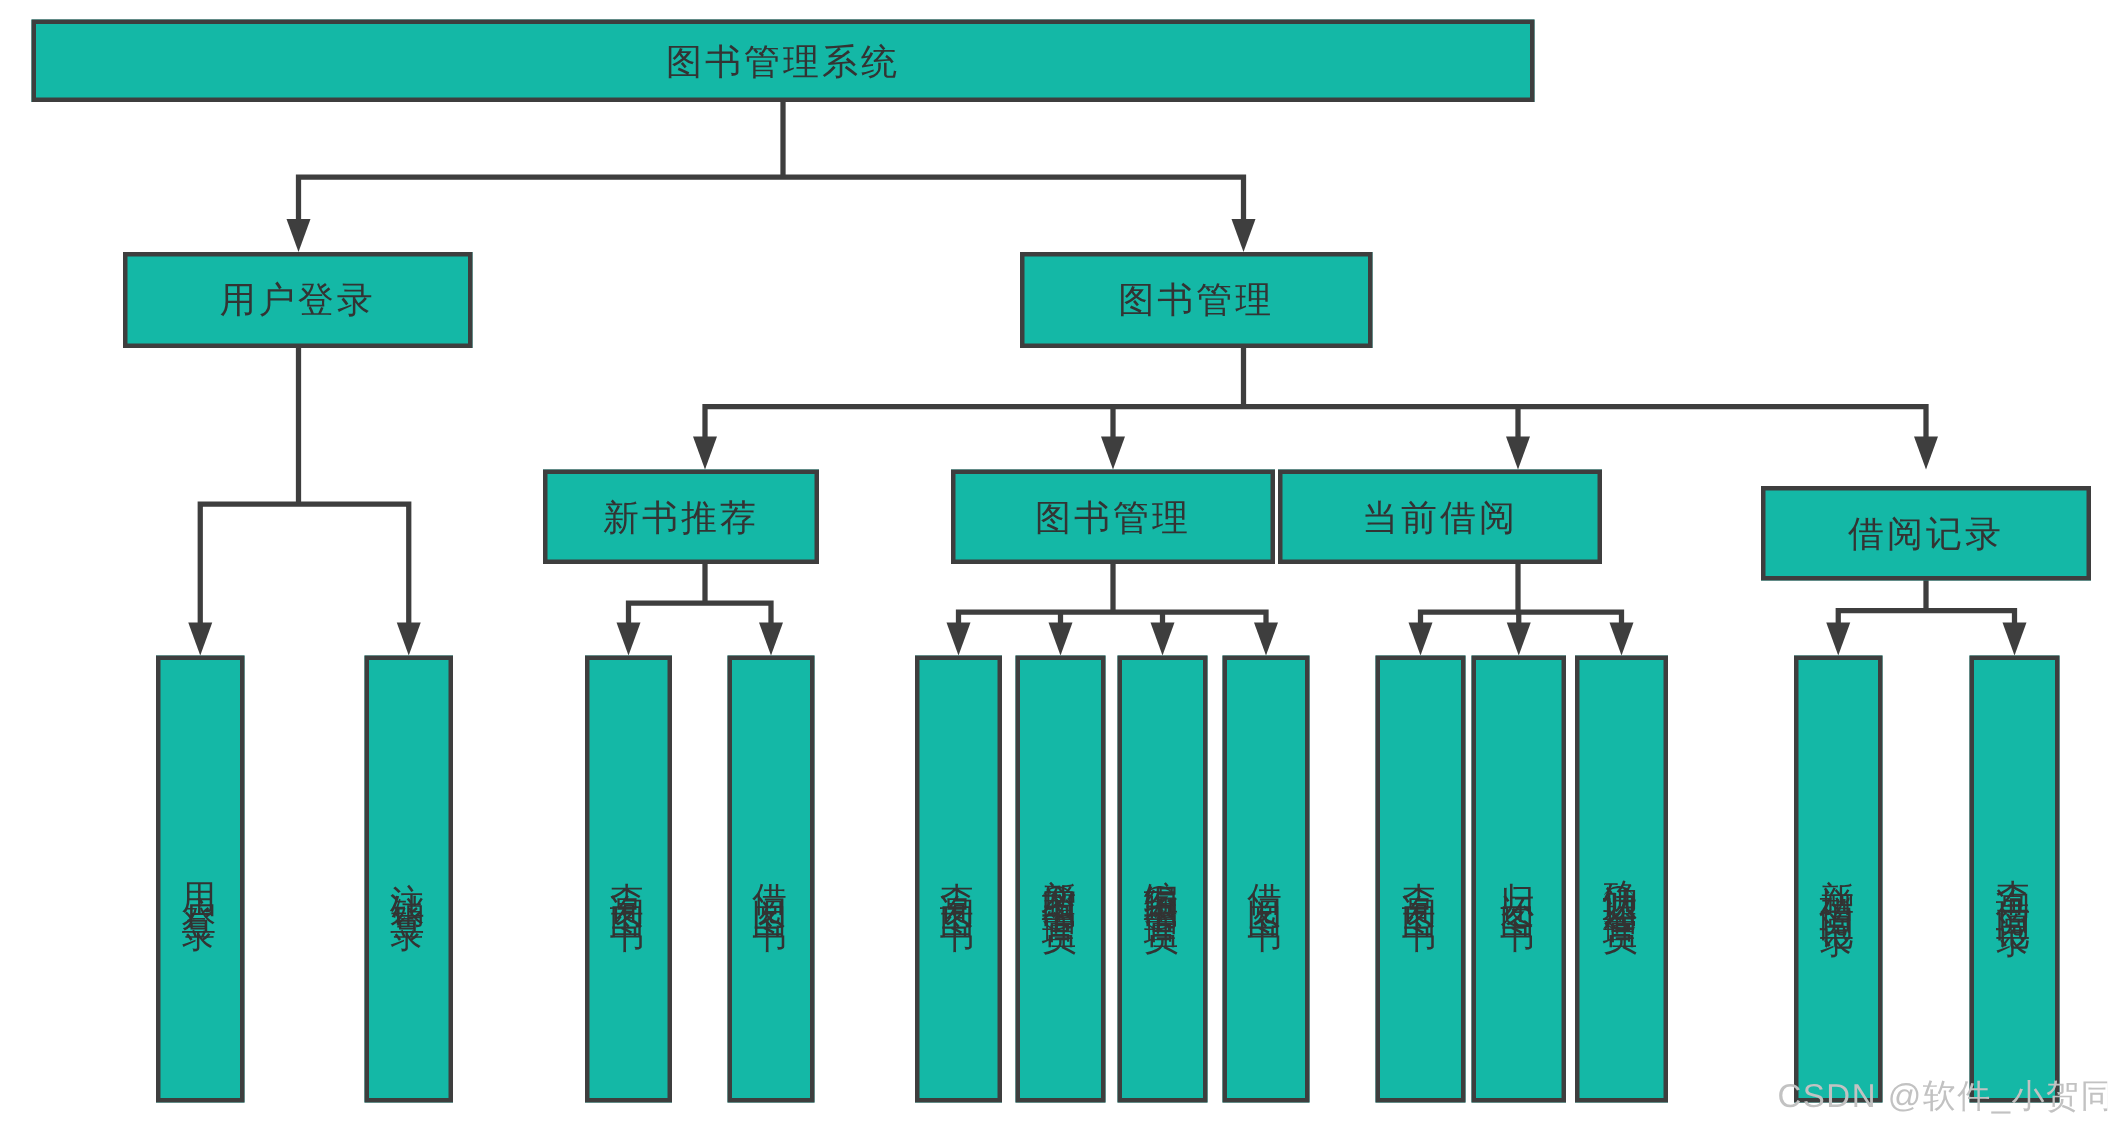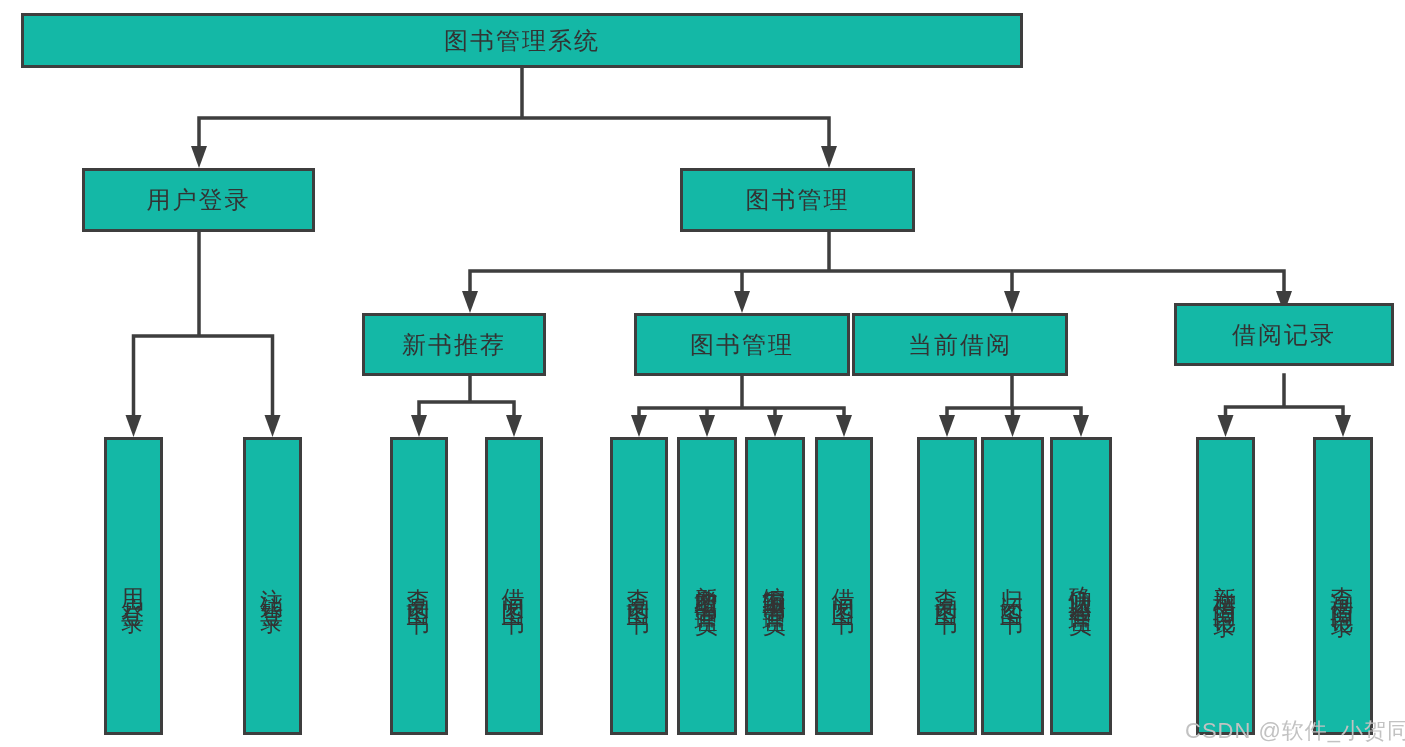--- a/index.html
+++ b/index.html
@@ -105,21 +105,21 @@
   </svg>
 
   <div class="node" style="left:21px;top:13px;width:1002px;height:55px">图书管理系统</div>
 
   <div class="node" style="left:82px;top:168px;width:233px;height:64px">用户登录</div>
   <div class="node" style="left:680px;top:168px;width:235px;height:64px">图书管理</div>
 
   <div class="node" style="left:362px;top:313px;width:184px;height:63px">新书推荐</div>
   <div class="node" style="left:634px;top:313px;width:216px;height:63px">图书管理</div>
   <div class="node" style="left:852px;top:313px;width:216px;height:63px">当前借阅</div>
-  <div class="node" style="left:1174px;top:303px;width:220px;height:63px">借阅记录</div>
+  <div class="node" style="left:1174px;top:324px;width:220px;height:63px">借阅记录</div>
 
   <div class="leaf" style="left:104px;width:59px">用户登录</div>
   <div class="leaf" style="left:243px;width:59px">注销登录</div>
 
   <div class="leaf" style="left:390px;width:58px">查询图书</div>
   <div class="leaf" style="left:485px;width:58px">借阅图书</div>
 
   <div class="leaf" style="left:610px;width:58px">查询图书</div>
   <div class="leaf" style="left:677px;width:60px;letter-spacing:4px">新增图书（管理员）</div>
   <div class="leaf" style="left:745px;width:60px;letter-spacing:4px">编辑图书（管理员）</div>

